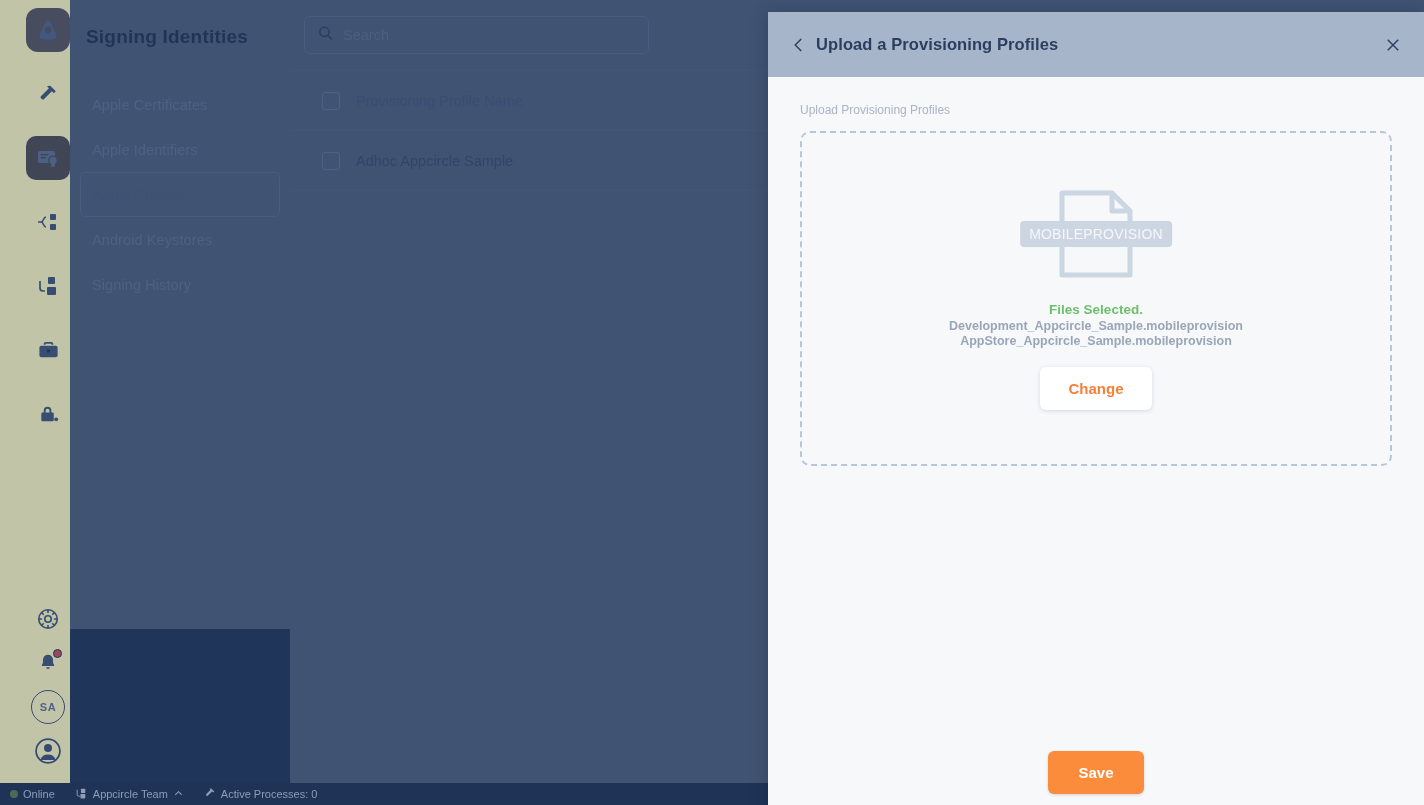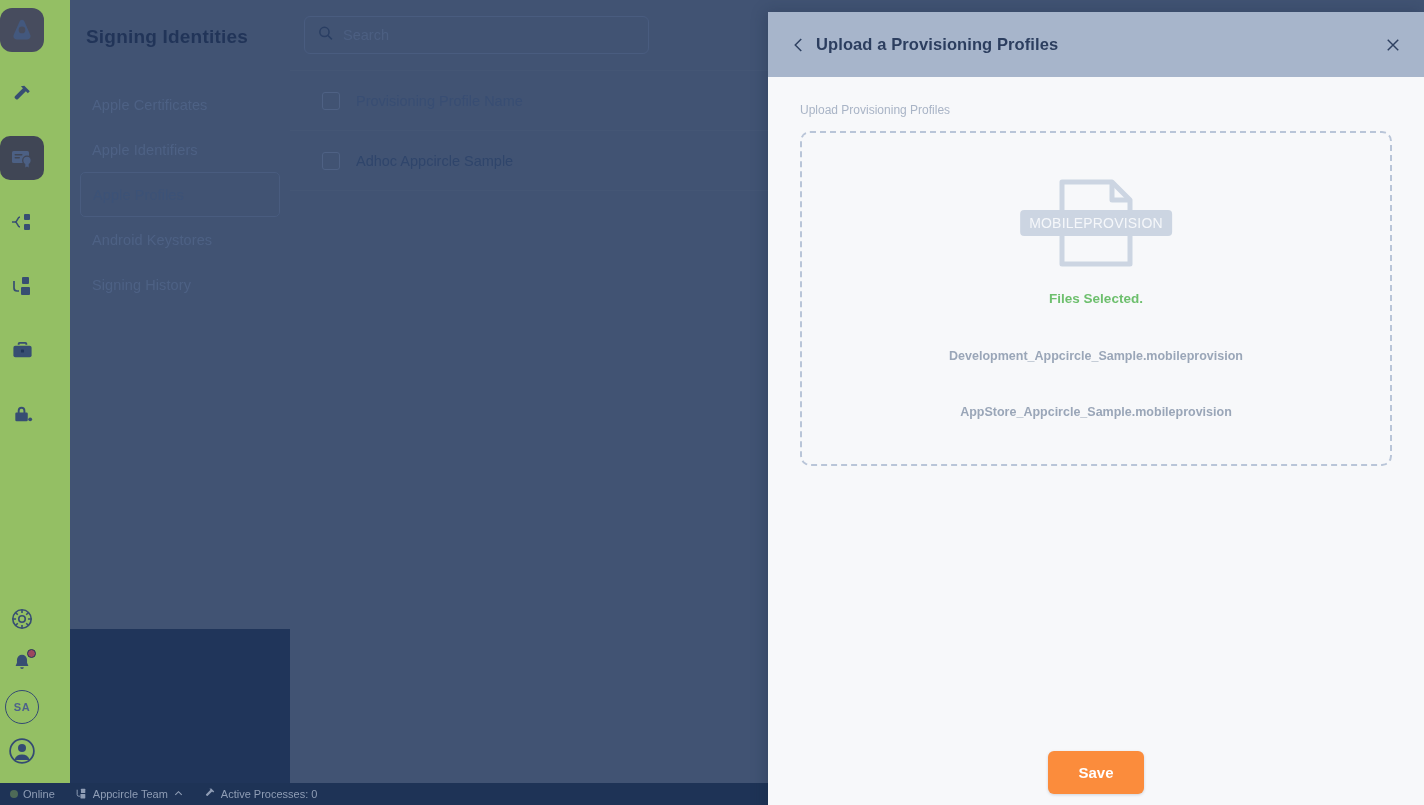--- a/index.html
+++ b/index.html
@@ -11,22 +11,22 @@
   }
 
   #app { position: relative; width: 1424px; height: 805px; }
 
   
   .bg-layer { position: absolute; inset: 0; }
 
   
   .rail {
     position: absolute; left: 0; top: 0; width: 70px; height: 783px;
-    background: #bef264;
-    display: flex; flex-direction: column; align-items: flex-start; gap: 8px;
+    background: #fef9c3;
+    display: flex; flex-direction: column; align-items: flex-end; gap: 8px;
   }
   .rail-logo {
     width: 44px; height: 44px; margin-top: 8px;
     border-radius: 12px; background: #54535c;
     display: flex; align-items: center; justify-content: center;
   }
   .rail-icon {
     width: 44px; height: 44px; margin-top: 12px;
     border-radius: 10px;
     display: flex; align-items: center; justify-content: center;
@@ -155,21 +155,21 @@
   .file-glyph svg { display: block; }
   .file-badge {
     position: absolute; left: 50%; top: 46px; transform: translate(-50%,-50%);
     background: #ccd5e2; color: #f5f7fa;
     font-size: 14px; font-weight: 400; letter-spacing: .2px;
     padding: 5px 9px; border-radius: 4px; white-space: nowrap;
   }
   .files-selected {
     color: #6dbf6d; font-size: 13.5px; font-weight: 700; margin-bottom: 2px;
   }
-  .file-name { color: #9aa6b8; font-size: 12.5px; line-height: 15px; font-weight: 700; margin-top: 41px; }
+  .file-name { color: #9aa6b8; font-size: 12.5px; line-height: 15px; font-weight: 700; }
   .change-btn {
     margin-top: 18px;
     background: #ffffff; border: none; border-radius: 6px;
     box-shadow: 0 1px 4px rgba(50,70,100,.18);
     color: #f4803a; font-size: 15px; font-weight: 700;
     padding: 13px 28px; cursor: pointer;
     font-family: "Liberation Sans", sans-serif;
   }
 
   .modal-footer {
@@ -382,20 +382,21 @@
             <path d="M5 5h50l18 18v64H5z" stroke-linejoin="round"></path>
             <path d="M55 5v18h18" stroke-linejoin="round"></path>
           </svg>
           <div class="file-badge">MOBILEPROVISION</div>
         </div>
 
         <div class="files-selected">Files Selected.</div>
         <div class="file-name">Development_Appcircle_Sample.mobileprovision</div>
         <div class="file-name">AppStore_Appcircle_Sample.mobileprovision</div>
 
+        <button class="change-btn">Change</button>
       </div>
     </div>
 
     <div class="modal-footer">
       <button class="save-btn">Save</button>
     </div>
   </div>
 
 </div>
 

